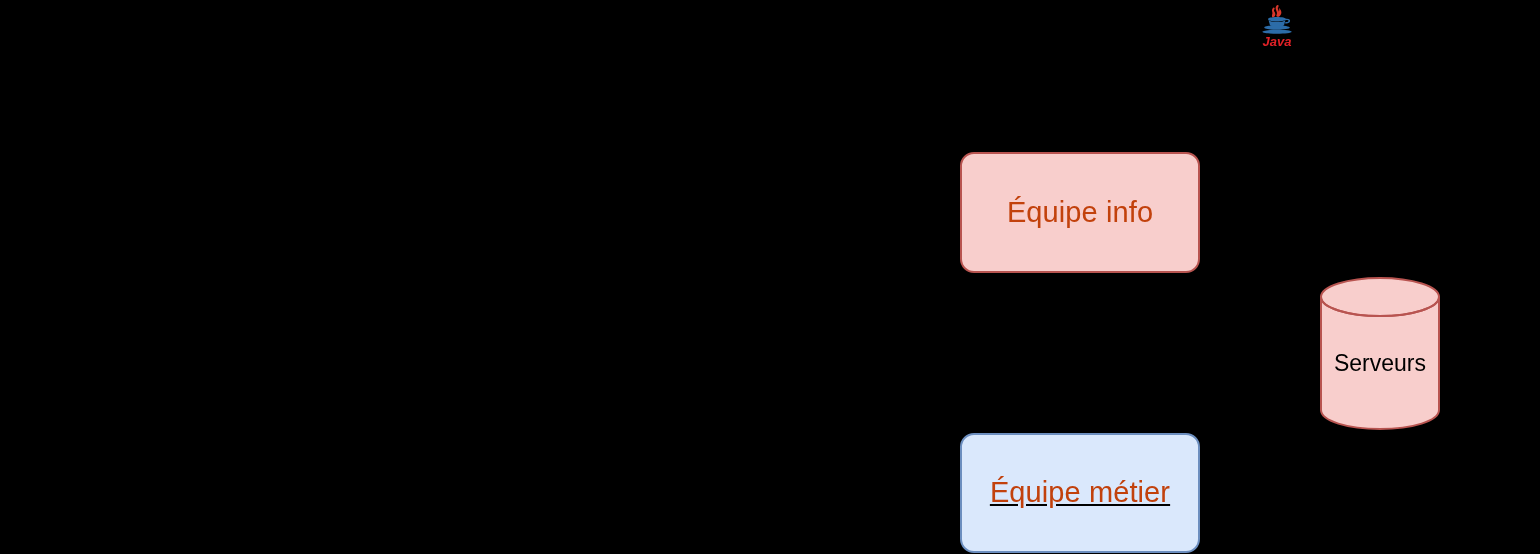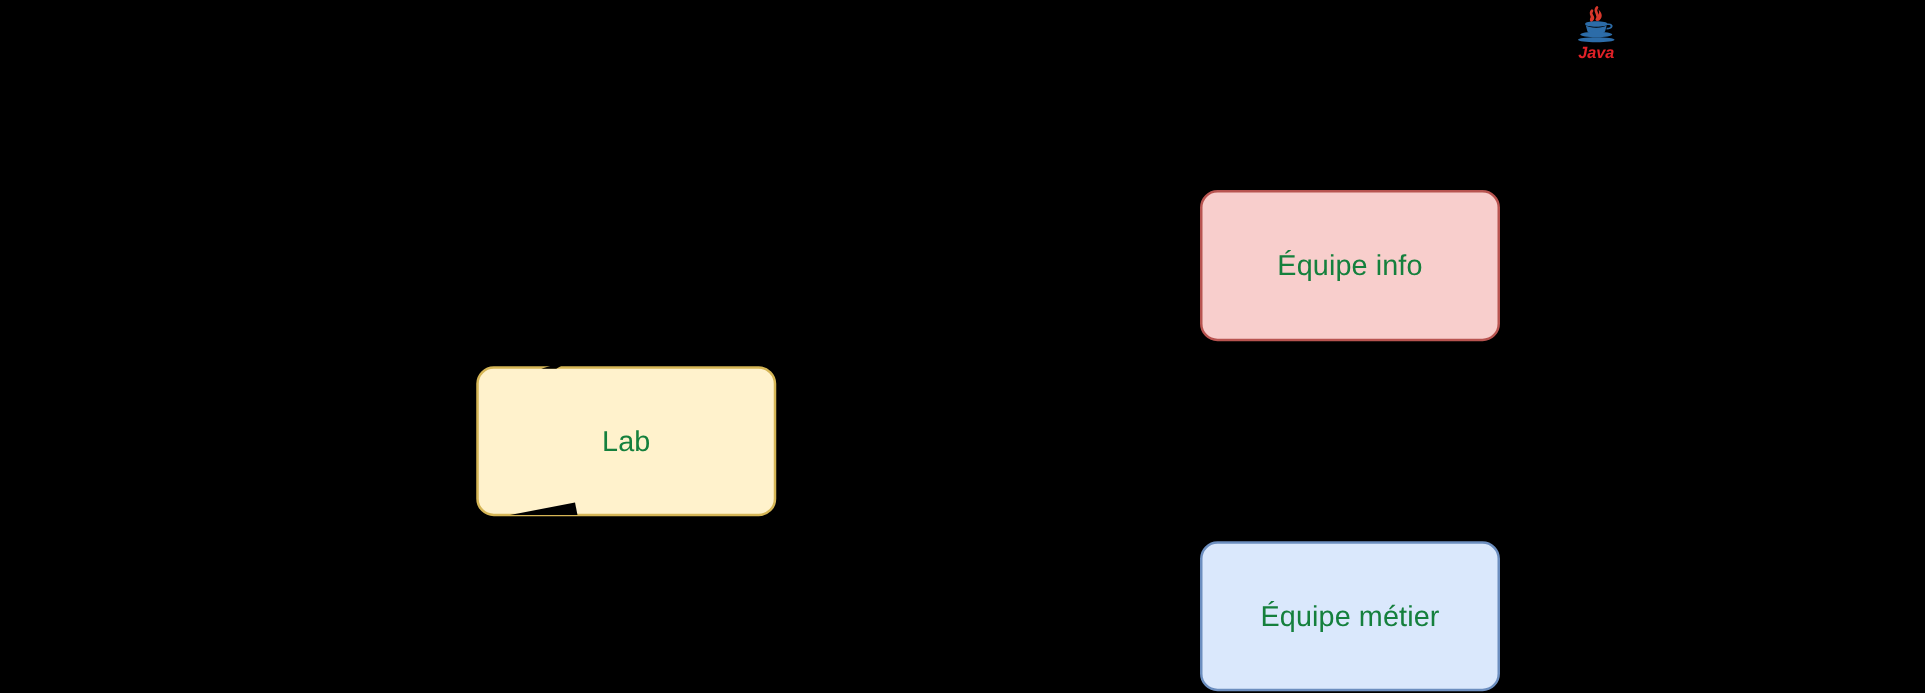--- a/index.html
+++ b/index.html
@@ -22,23 +22,23 @@
     box-sizing: border-box;
     border-radius: 14px;
     border-style: solid;
     border-width: 2px;
     display: flex;
     align-items: center;
     justify-content: center;
     text-align: center;
   }
   .node .node-label {
-    font-size: 23px;
+    font-size: 29px;
     line-height: 1.15;
-    color: #15803d;
+    color: #c2410c;
     letter-spacing: 0.1px;
     white-space: nowrap;
   }
 
   
   #node-equipe-info {
     left: 960px;
     top: 152px;
     width: 240px;
     height: 121px;
@@ -53,20 +53,21 @@
     background: #fff2cc;
     border-color: #d6b656;
   }
   #node-equipe-metier {
     left: 960px;
     top: 433px;
     width: 240px;
     height: 120px;
     background: #dae8fc;
     border-color: #6c8ebf;
+    text-decoration: underline;
   }
 
   
   #node-serveurs {
     position: absolute;
     left: 1320px;
     top: 277px;
     width: 120px;
     height: 153px;
   }
@@ -157,29 +158,37 @@
       </g>
 
       <text x="18" y="43" text-anchor="middle" font-family="'Liberation Sans', sans-serif" font-size="13" font-weight="bold" font-style="italic" fill="#e12127">Java</text>
     </svg>
   </div>
 
   <div class="node" id="node-equipe-info">
     <span class="node-label">Équipe info</span>
   </div>
 
-  <div class="node" id="node-lab">
-    <span class="node-label">Lab</span>
-  </div>
 
   <svg class="arrow-stub" style="left:415px; top:287px; width:44px; height:14px;" viewBox="0 0 44 14">
     <path d="M44 0 L 18 8 L 30 8 Z" fill="#000000"></path>
   </svg>
   <svg class="arrow-stub" style="left:408px; top:400px; width:60px; height:16px;" viewBox="0 0 60 16">
     <path d="M0 12 L 52 2 L 54 12 Z" fill="#000000"></path>
   </svg>
 
   <div class="node" id="node-equipe-metier">
     <span class="node-label">Équipe métier</span>
   </div>
 
+  <div id="node-serveurs">
+    <svg class="cyl-svg" viewBox="0 0 120 153" preserveAspectRatio="none">
+      <path d="M1 20 L 1 133 C 1 143.9, 27.6 152, 60 152
+               C 92.4 152, 119 143.9, 119 133 L 119 20 Z" fill="#f8cecc" stroke="#b85450" stroke-width="2"></path>
+      <ellipse cx="60" cy="20" rx="59" ry="19" fill="#f8cecc" stroke="#b85450" stroke-width="2"></ellipse>
+      <path d="M1 20 C 1 30.5, 27.6 39, 60 39 C 92.4 39, 119 30.5, 119 20" fill="none" stroke="#b85450" stroke-width="2"></path>
+    </svg>
+    <div class="cyl-label">
+      <span>Serveurs</span>
+    </div>
+  </div>
 
 </div>
 
 </body></html>

